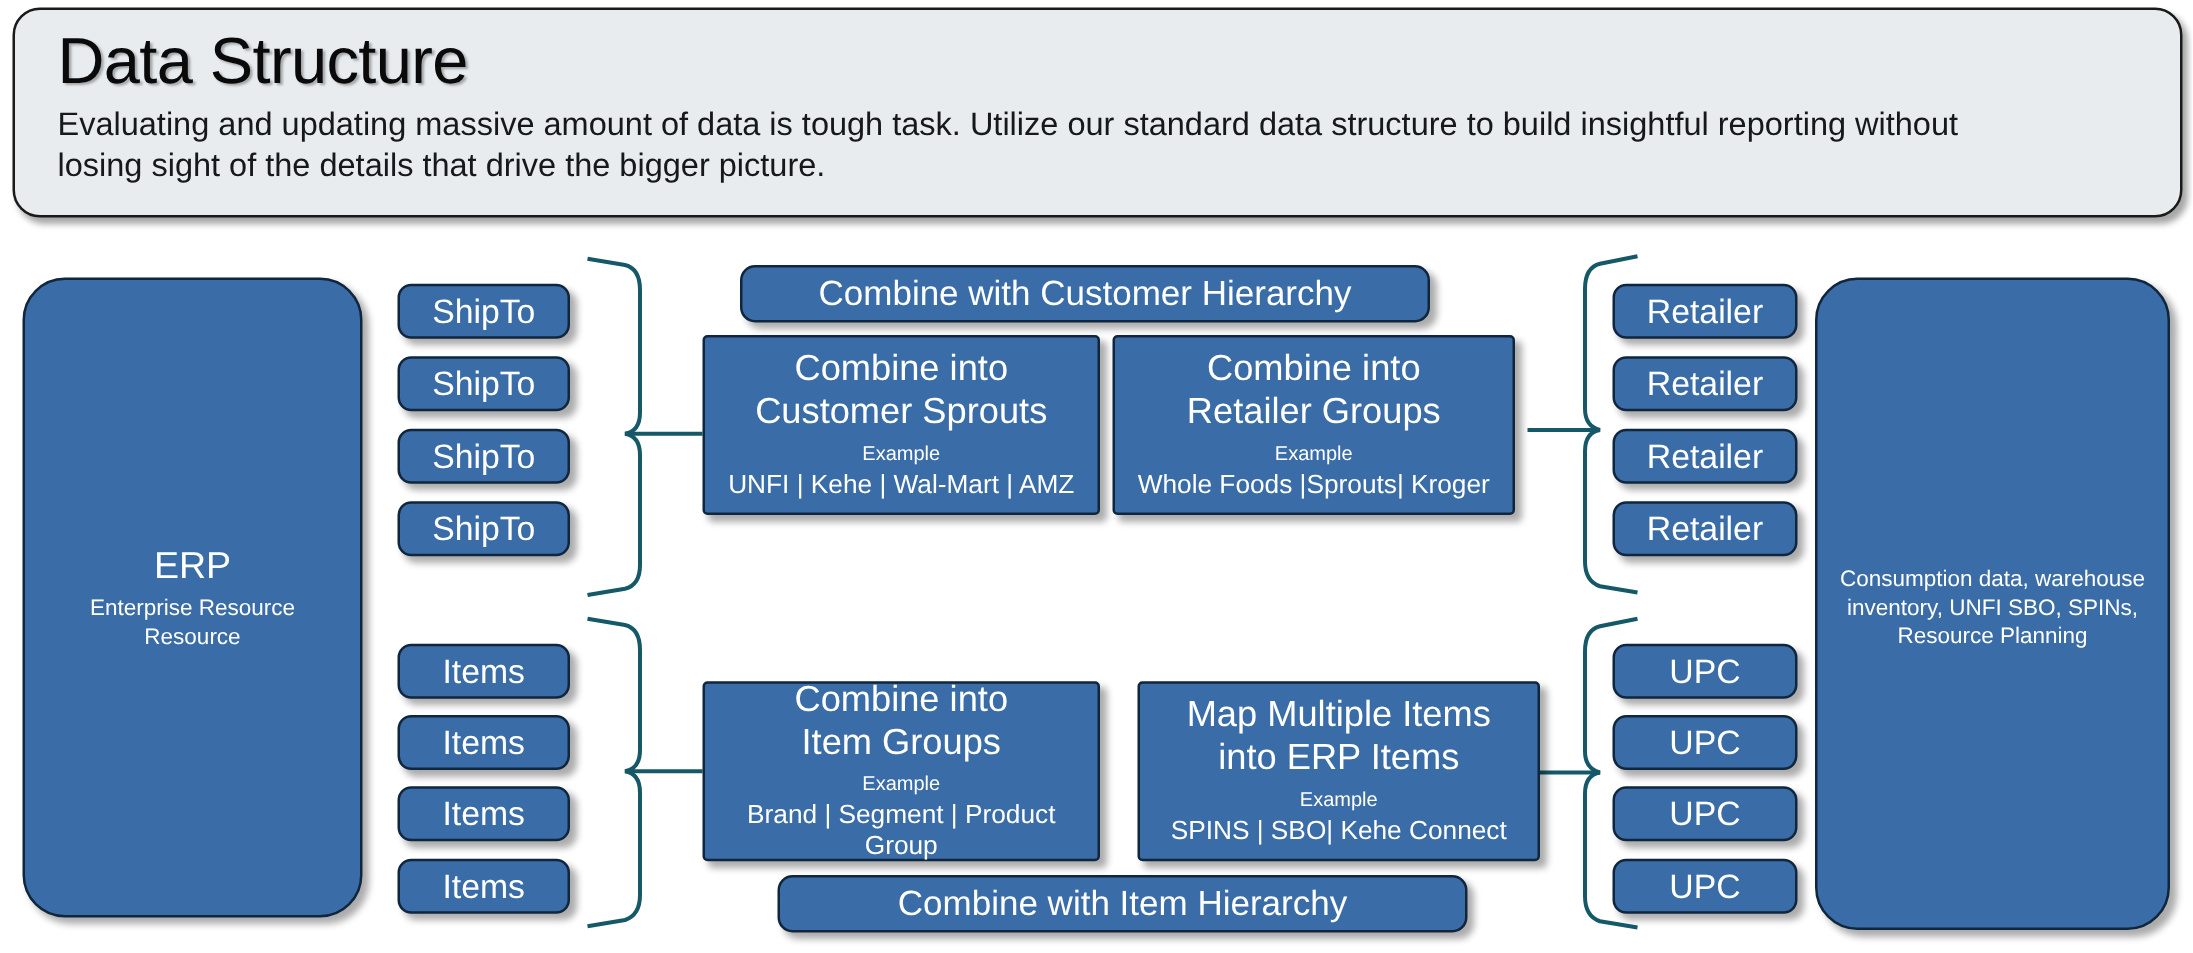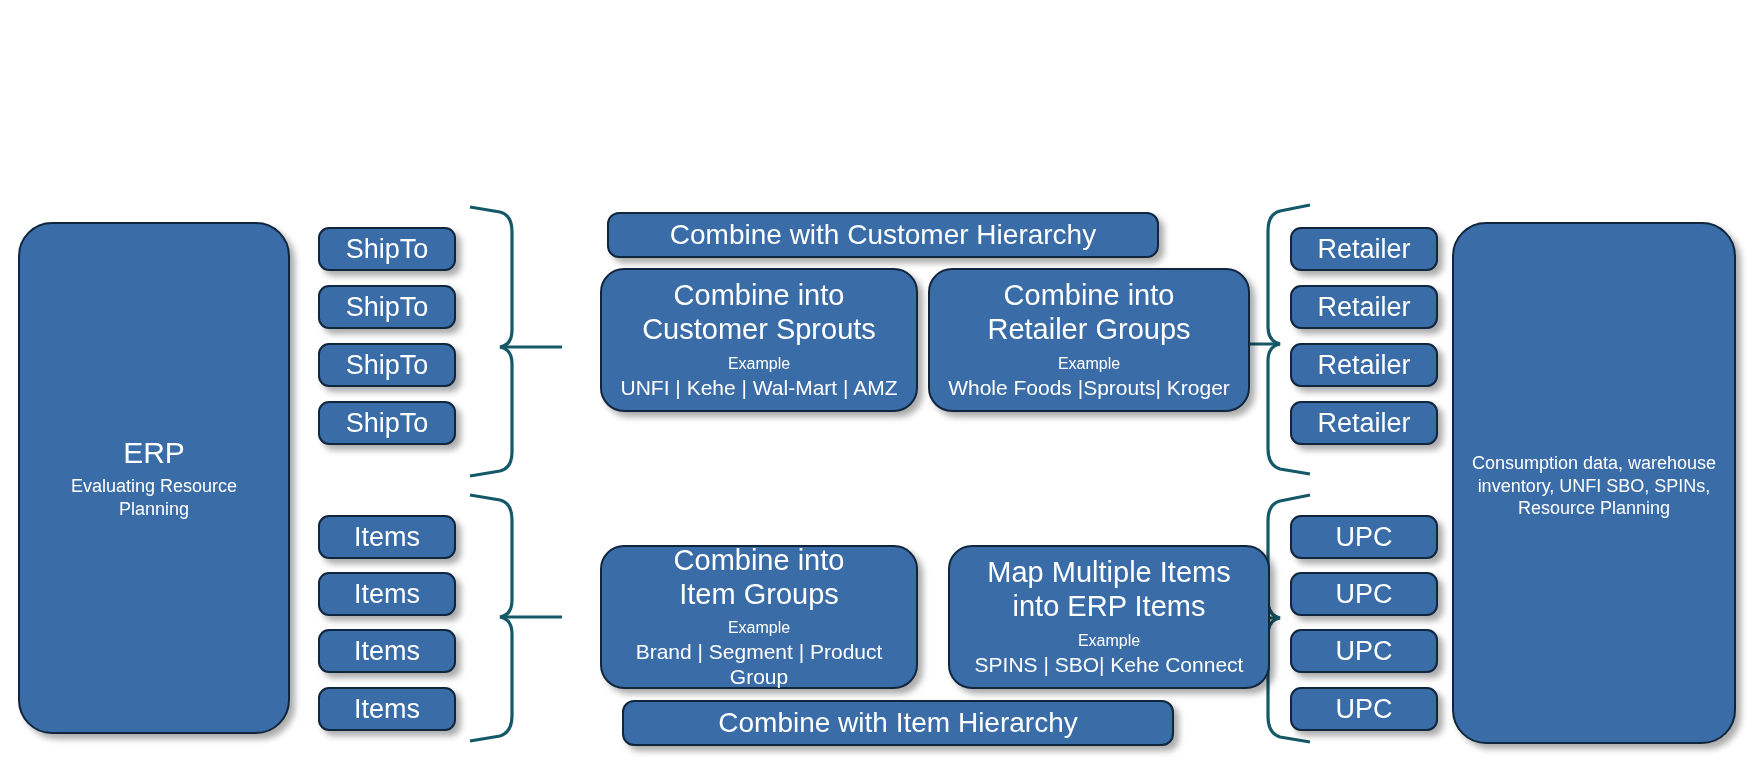--- a/index.html
+++ b/index.html
@@ -62,60 +62,64 @@
   }
 
   
   .chip {
     border-radius: 11px;
     width: 138px; height: 44px;
     font-size: 27px;
   }
 
   
-  .card { border-radius: 24px; padding: 8px 10px 10px; margin-left: 38px; }
+  .card { border-radius: 4px; padding: 8px 10px 10px; }
   .card .ttl { font-size: 29px; line-height: 1.18; }
   .card .ex-lbl { font-size: 16px; margin-top: 8px; }
   .card .ex-val { font-size: 21px; line-height: 1.2; margin-top: 2px; }
 
   
   .banner {
     border-radius: 12px;
     font-size: 28px;
     justify-content: center;
   }
 
   
   svg.wires { position: absolute; left: 0; top: 0; width: 1754px; height: 762px; pointer-events: none; }
   svg.wires path { fill: none; stroke: #155968; stroke-width: 3.2; }
 </style>
 </head>
 <body>
 
 <div id="stage">
 
+  <div class="header-card">
+    <div class="header-title">Data Structure</div>
+    <div class="header-sub">Evaluating and updating massive amount of data is tough task. Utilize our standard data structure to build insightful reporting without losing sight of the details that drive the bigger picture.</div>
+  </div>
 
   <svg class="wires" viewBox="0 0 1754 762">
 
     <path d="M 470 207 L 500 212 Q 512 215 512 232 L 512 330 Q 512 345 500 347 Q 512 349 512 364 L 512 452 Q 512 468 500 471 L 470 476"></path>
     <path d="M 500 347 L 562 347"></path>
 
     <path d="M 470 495 L 500 500 Q 512 503 512 520 L 512 600 Q 512 615 500 617 Q 512 619 512 634 L 512 716 Q 512 732 500 736 L 470 741"></path>
     <path d="M 500 617 L 562 617"></path>
 
     <path d="M 1310 205 L 1280 211 Q 1268 214 1268 231 L 1268 327 Q 1268 341 1280 344 Q 1268 346 1268 361 L 1268 449 Q 1268 465 1280 469 L 1310 474"></path>
     <path d="M 1280 344 L 1222 344"></path>
 
     <path d="M 1310 495 L 1280 501 Q 1268 504 1268 521 L 1268 601 Q 1268 615 1280 618 Q 1268 620 1268 635 L 1268 717 Q 1268 733 1280 737 L 1310 742"></path>
     <path d="M 1280 618 L 1222 618"></path>
   </svg>
 
   <div class="blue pillar" style="left:18px; top:222px; width:272px; height:512px;">
     <div class="big">ERP</div>
-    <div class="small">Evaluating Resource Planning</div>
+    <div class="small">Enterprise Resource Resource</div>
   </div>
 
   <div class="blue chip" style="left:318px; top:227px;">
     <span>ShipTo</span>
   </div>
   <div class="blue chip" style="left:318px; top:285px;">
     <span>ShipTo</span>
   </div>
   <div class="blue chip" style="left:318px; top:343px;">
     <span>ShipTo</span>
@@ -130,21 +134,21 @@
   <div class="blue chip" style="left:318px; top:572px;">
     <span>Items</span>
   </div>
   <div class="blue chip" style="left:318px; top:629px;">
     <span>Items</span>
   </div>
   <div class="blue chip" style="left:318px; top:687px;">
     <span>Items</span>
   </div>
 
-  <div class="blue banner" style="left:607px; top:212px; width:552px; height:46px;">
+  <div class="blue banner" style="left:592px; top:212px; width:552px; height:46px;">
     <span>Combine with Customer Hierarchy</span>
   </div>
 
   <div class="blue card" style="left:562px; top:268px; width:318px; height:144px;">
     <div class="ttl">Combine into</div>
     <div class="ttl">Customer Sprouts</div>
     <div class="ex-lbl">Example</div>
     <div class="ex-val">UNFI | Kehe | Wal-Mart | AMZ</div>
   </div>
 

